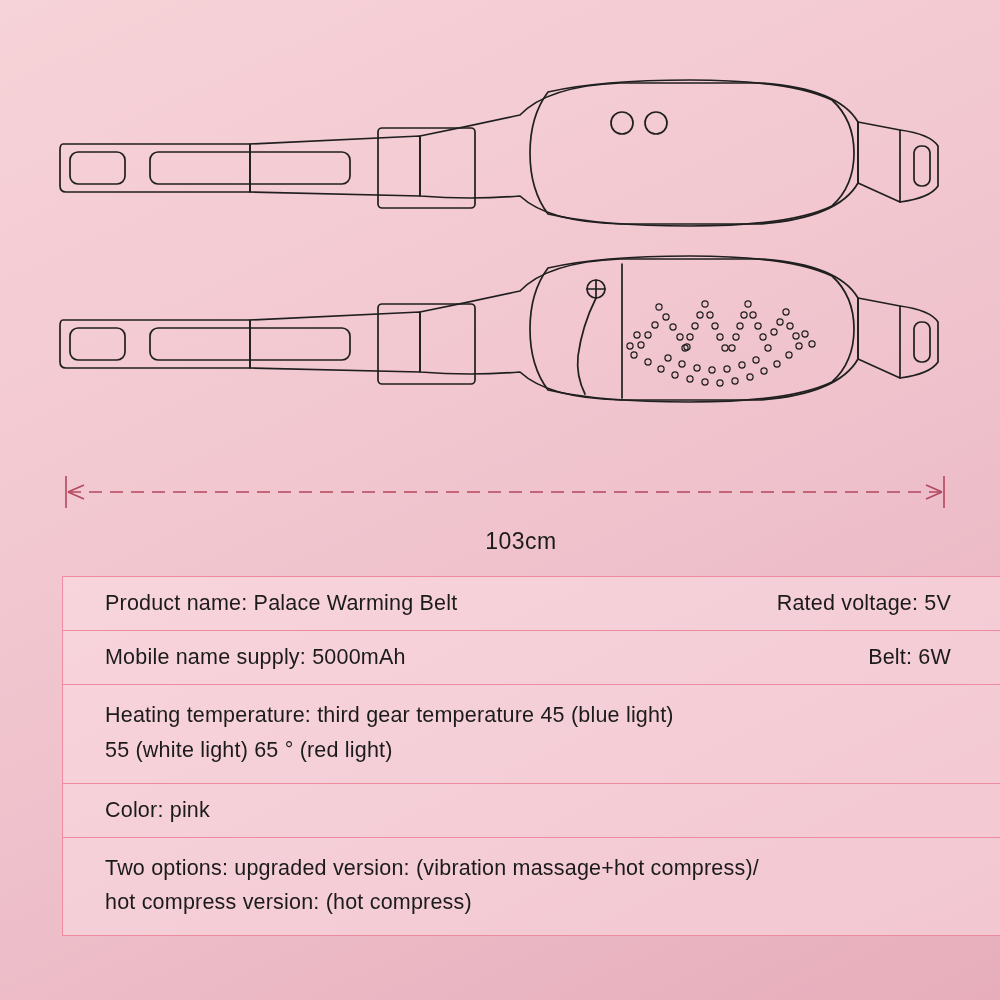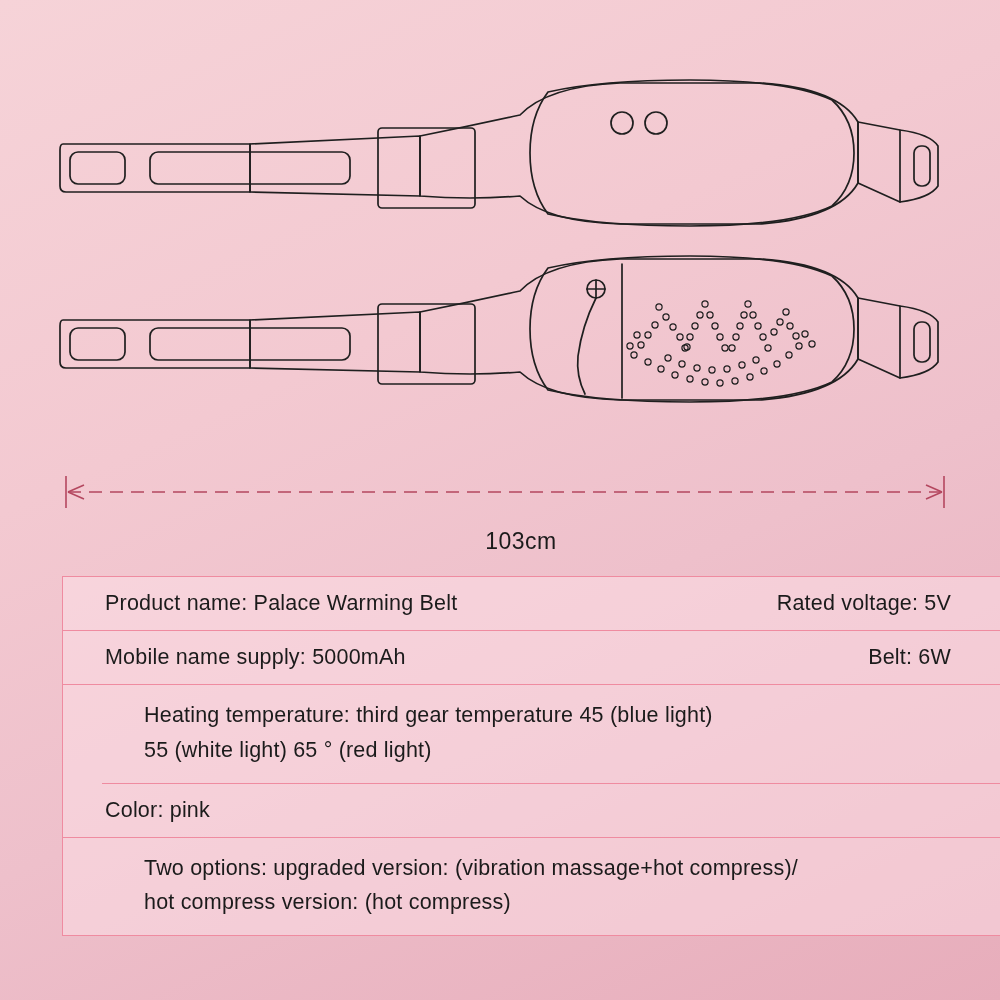--- a/index.html
+++ b/index.html
@@ -79,21 +79,20 @@
     line-height: 1.55;
     letter-spacing: 0.2px;
   }
   .cell.right {
     padding: 0 50px 0 0;
     text-align: center;
   }
   .spec-row.stacked {
     display: block;
     padding: 13px 16px 15px 0;
-    margin-left: 39px;
   }
   .spec-row.stacked .line {
     font-size: 21.5px;
     color: #1b1b1b;
     padding-left: 42px;
     line-height: 1.62;
     letter-spacing: 0.2px;
   }
 </style>
 </head>

